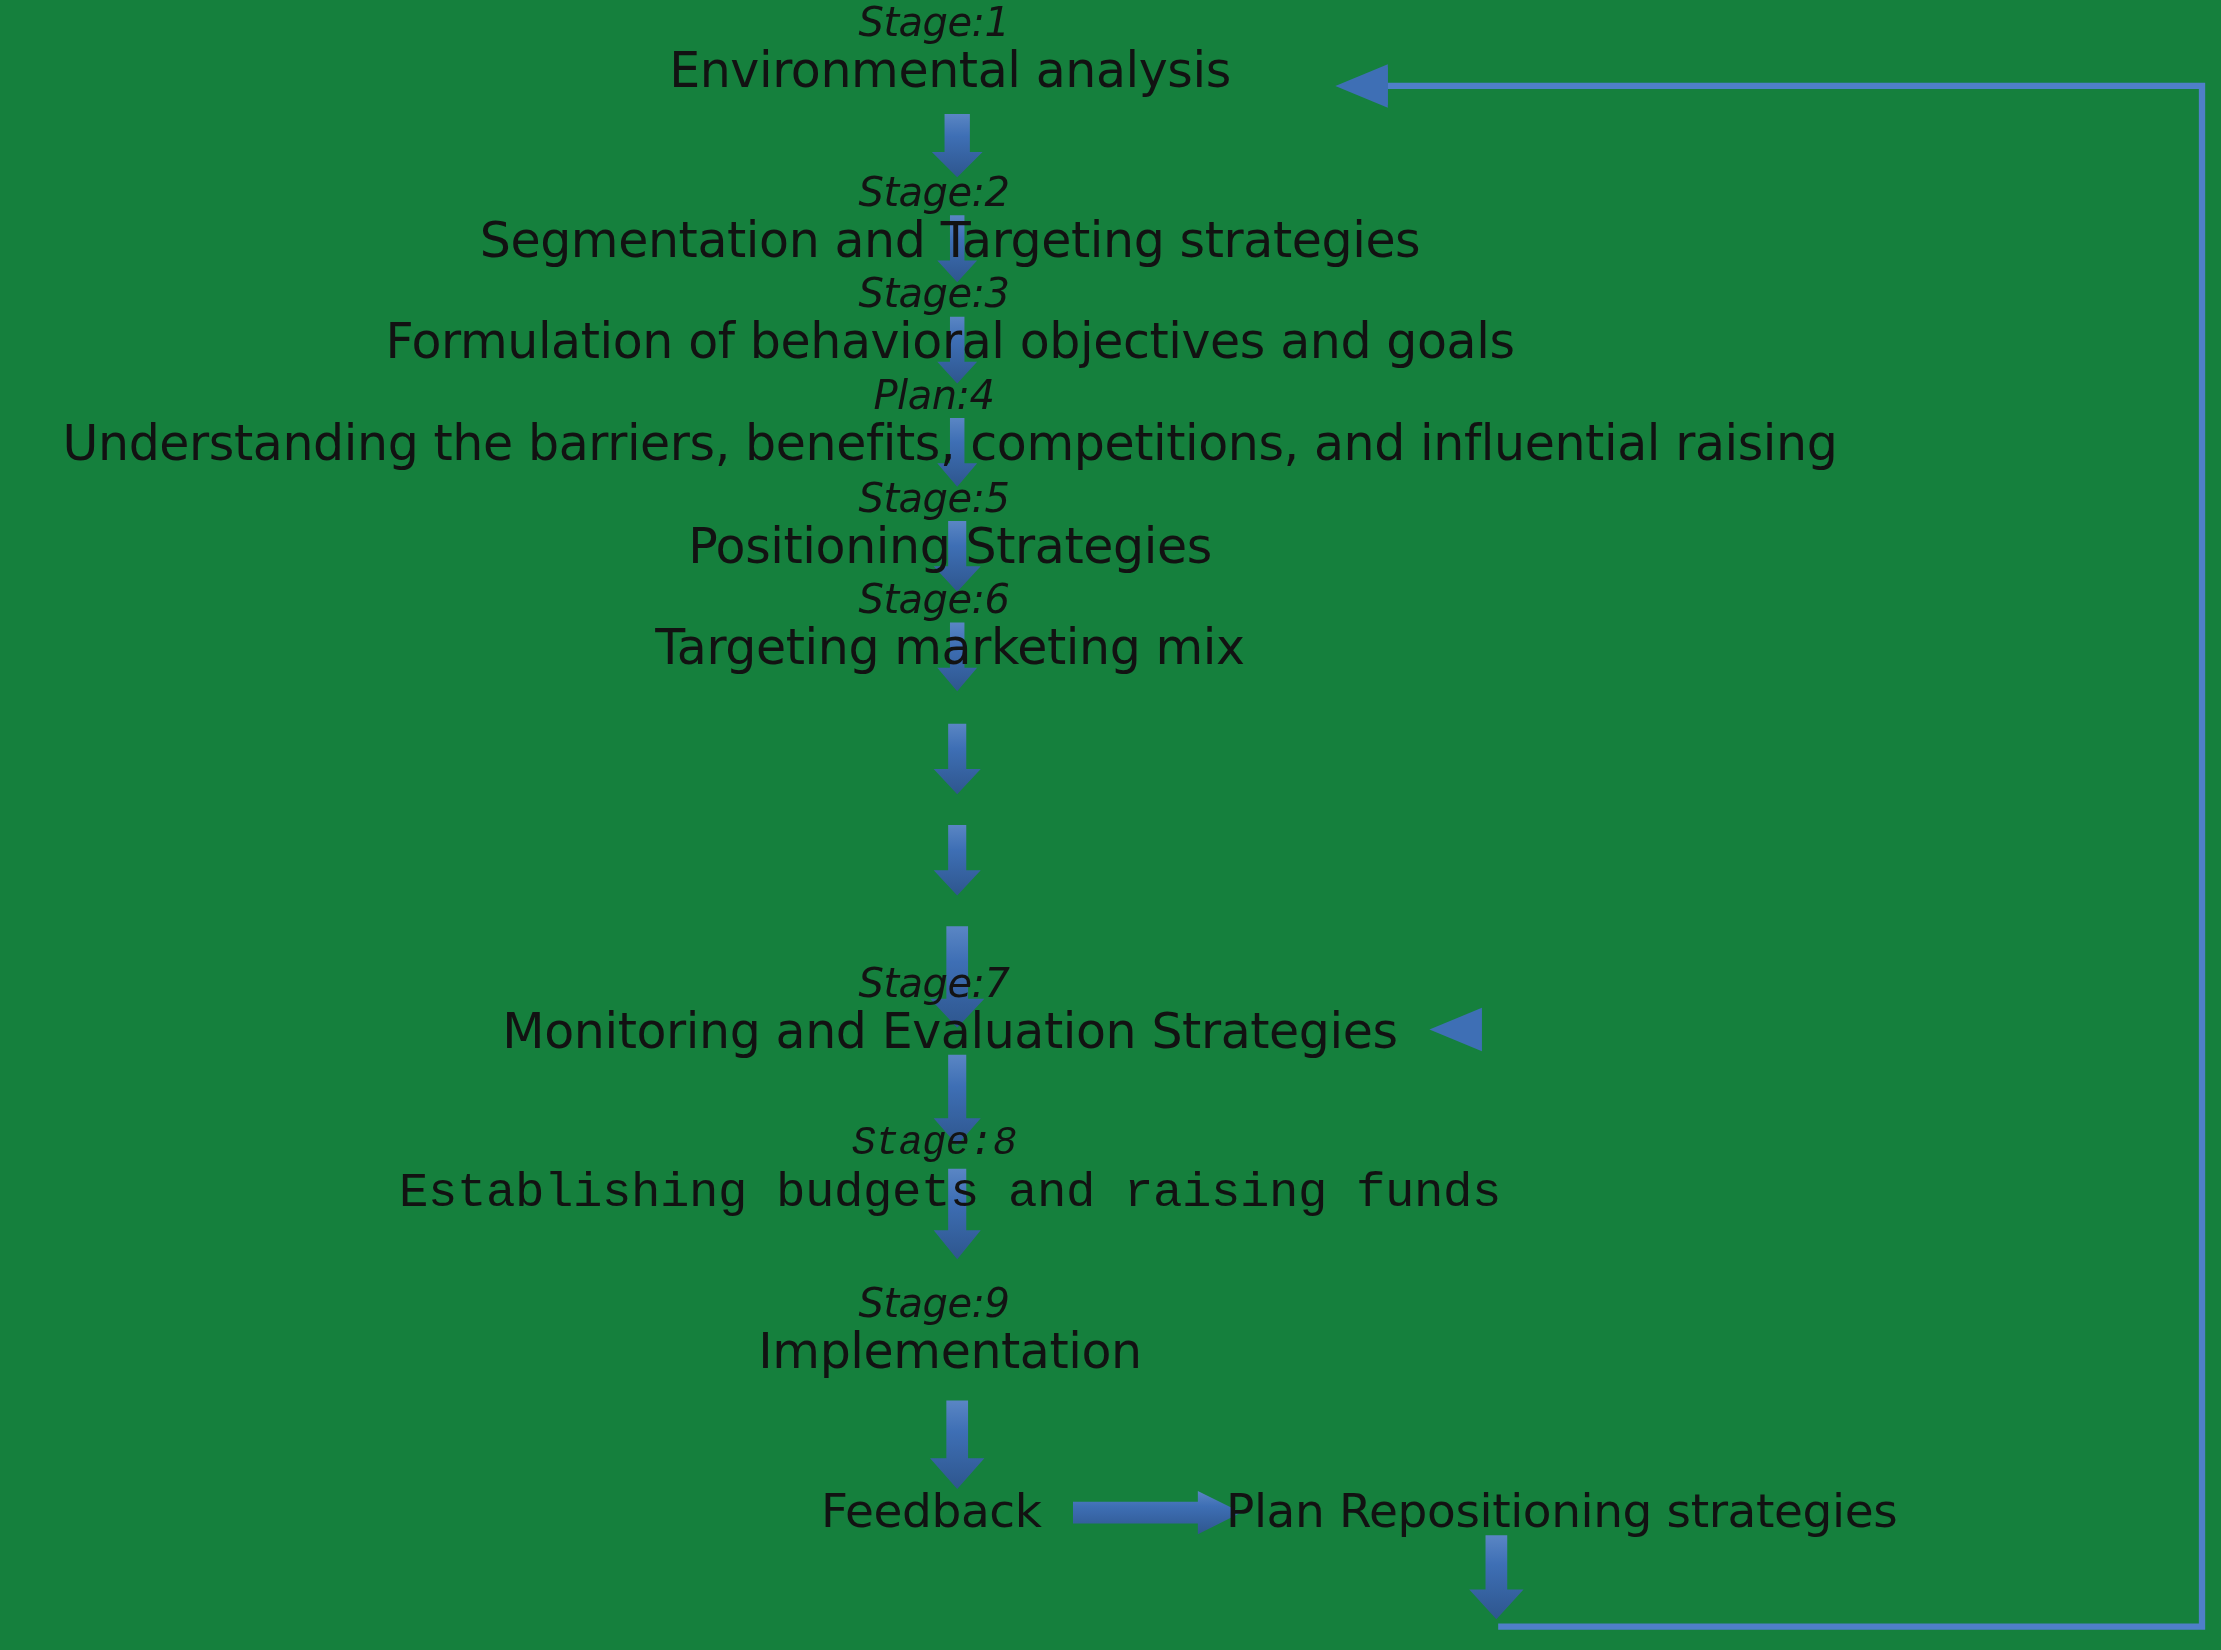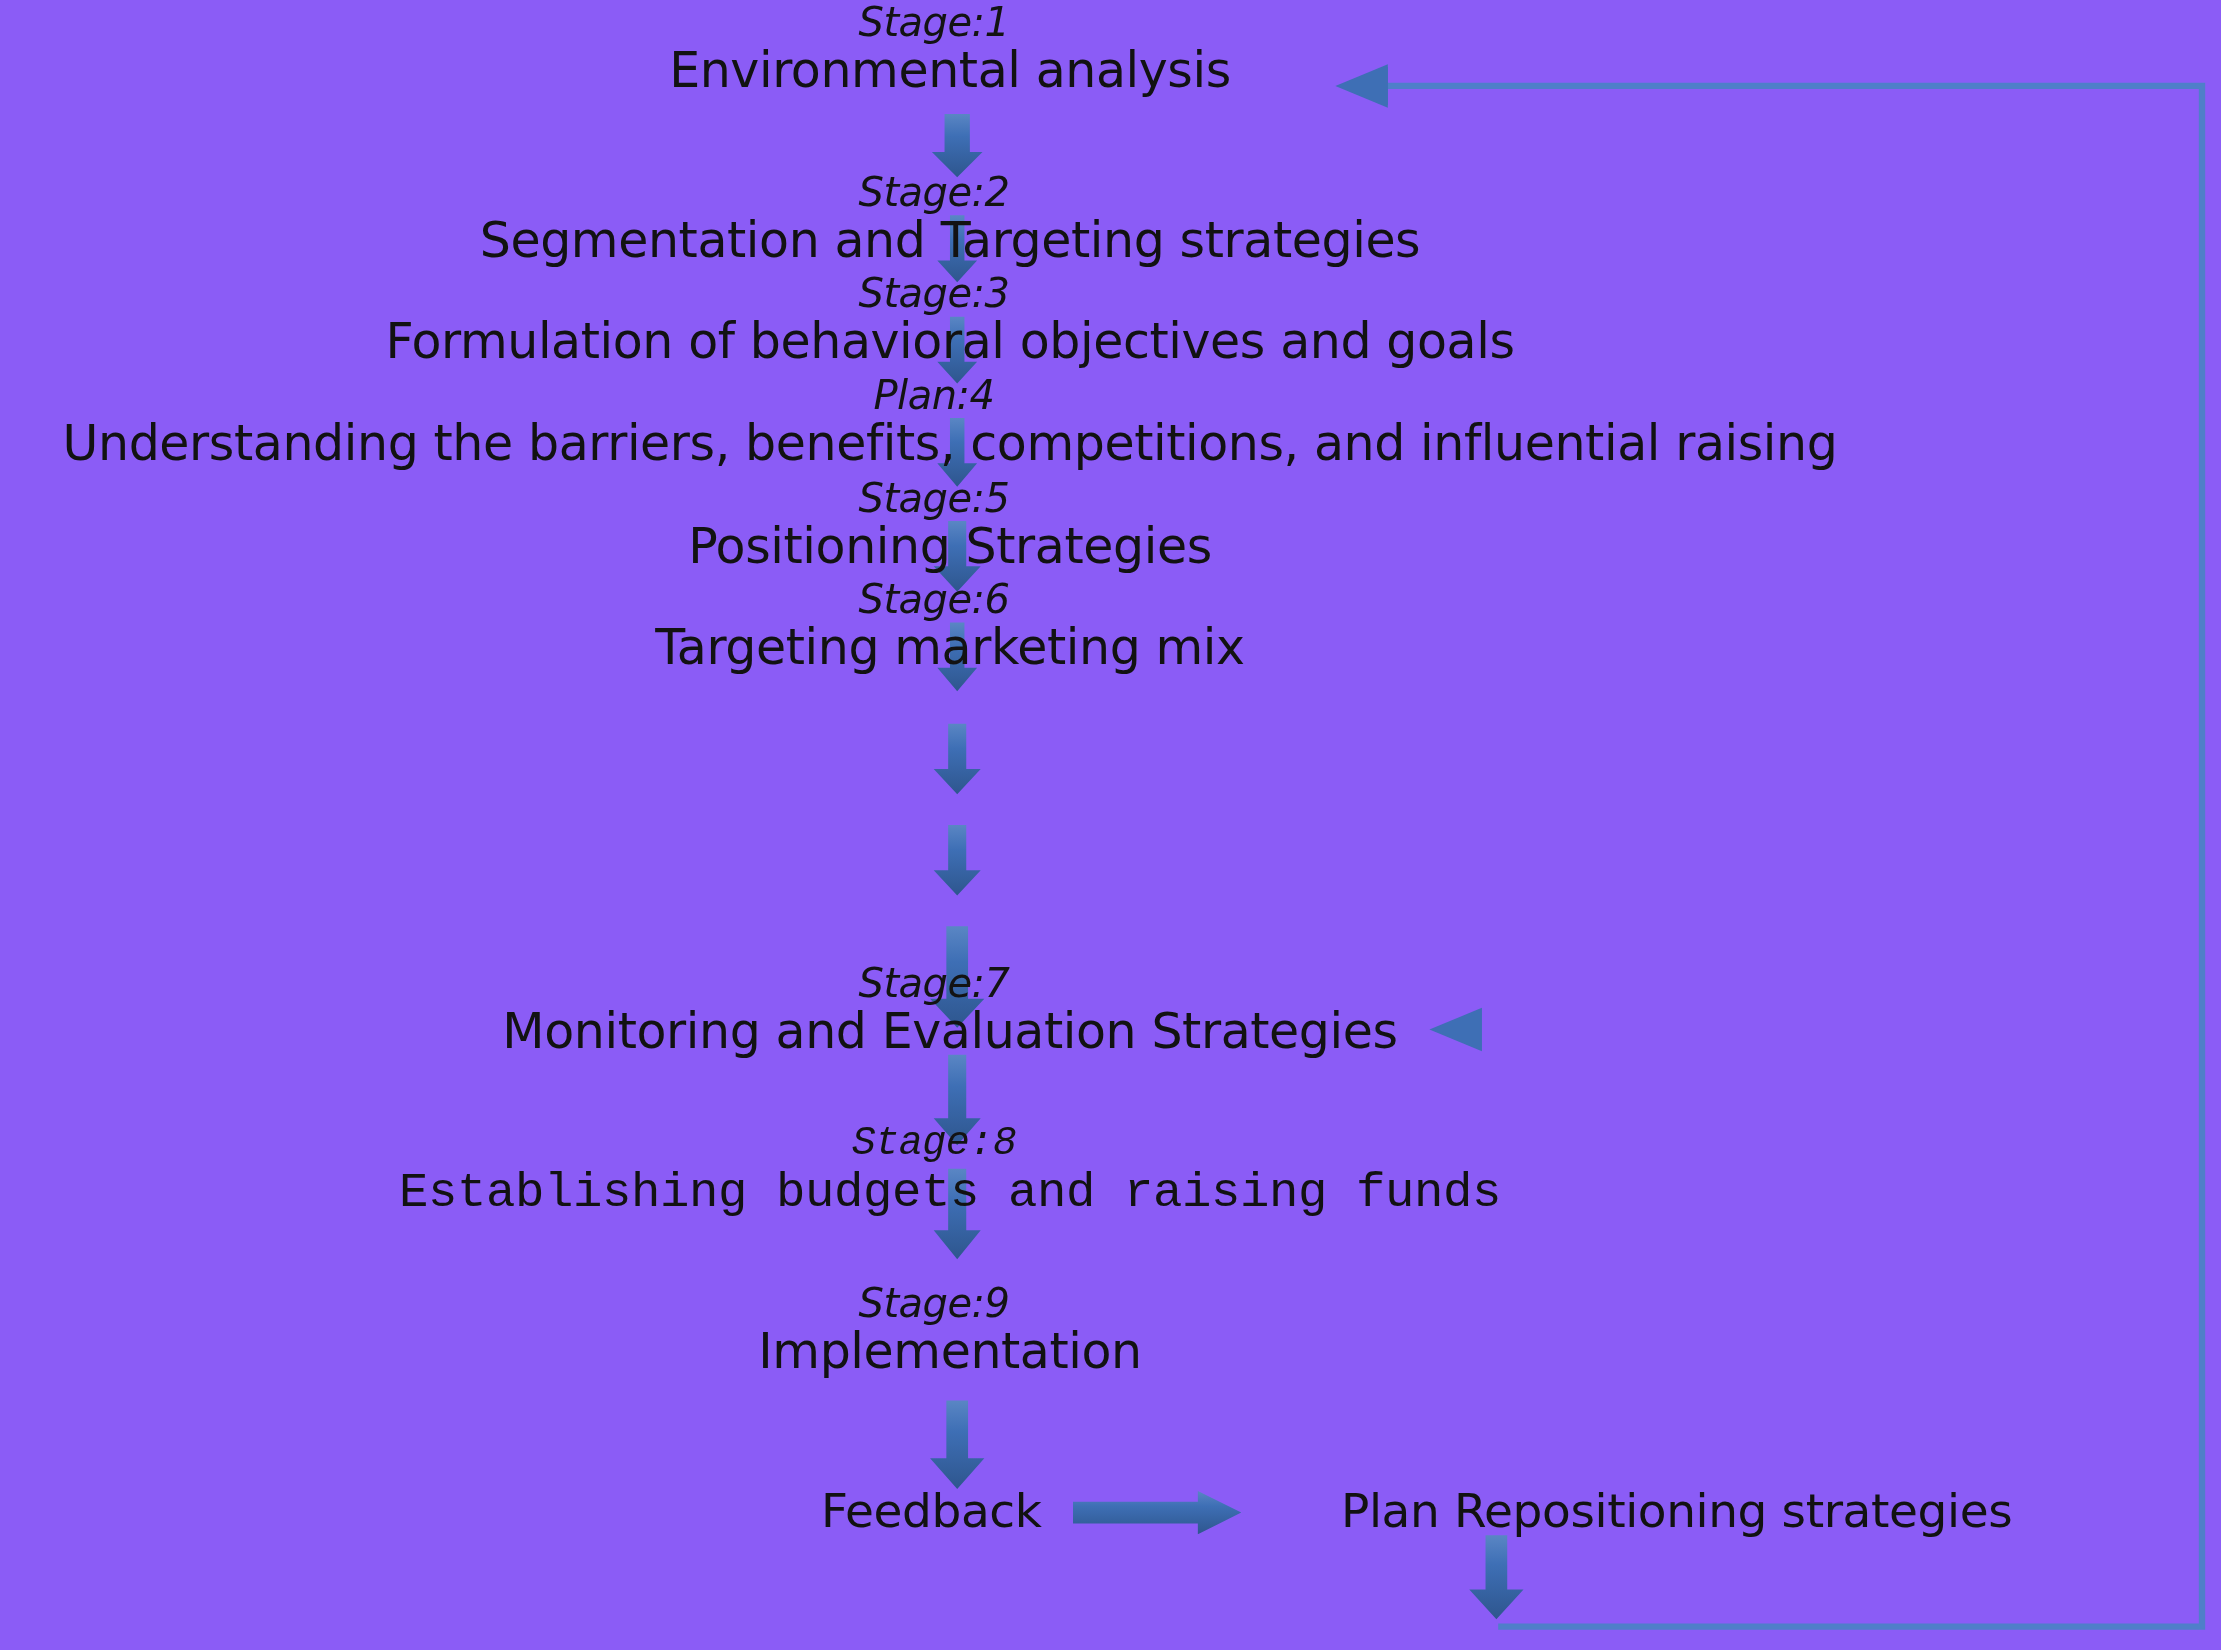--- a/index.html
+++ b/index.html
@@ -5,21 +5,21 @@
 <style>
   html, body {
     margin: 0;
     padding: 0;
     background: #ffffff;
   }
   #canvas {
     position: relative;
     width: 2222px;
     height: 1651px;
-    background: #8b5cf6;
+    background: #15803d;
     overflow: hidden;
     font-family: "DejaVu Sans", "Liberation Sans", sans-serif;
     color: #1a1a1a;
   }
   
   .stage-block {
     position: absolute;
     left: 0;
     width: 1868px;
     text-align: center;
@@ -185,16 +185,16 @@
     <div class="stage-title">Establishing budgets and raising funds</div>
   </div>
 
   <div class="stage-block" style="top:1283px;">
     <div class="stage-label">Stage:9</div>
     <div class="stage-title">Implementation</div>
   </div>
 
   <div class="plain-block" style="left:821px; top:1487px;">Feedback</div>
 
-  <div class="plain-block" style="left:1341px; top:1487px;">Plan Repositioning strategies</div>
+  <div class="plain-block" style="left:1226px; top:1487px;">Plan Repositioning strategies</div>
 
 </div>
 
 
 </body></html>

